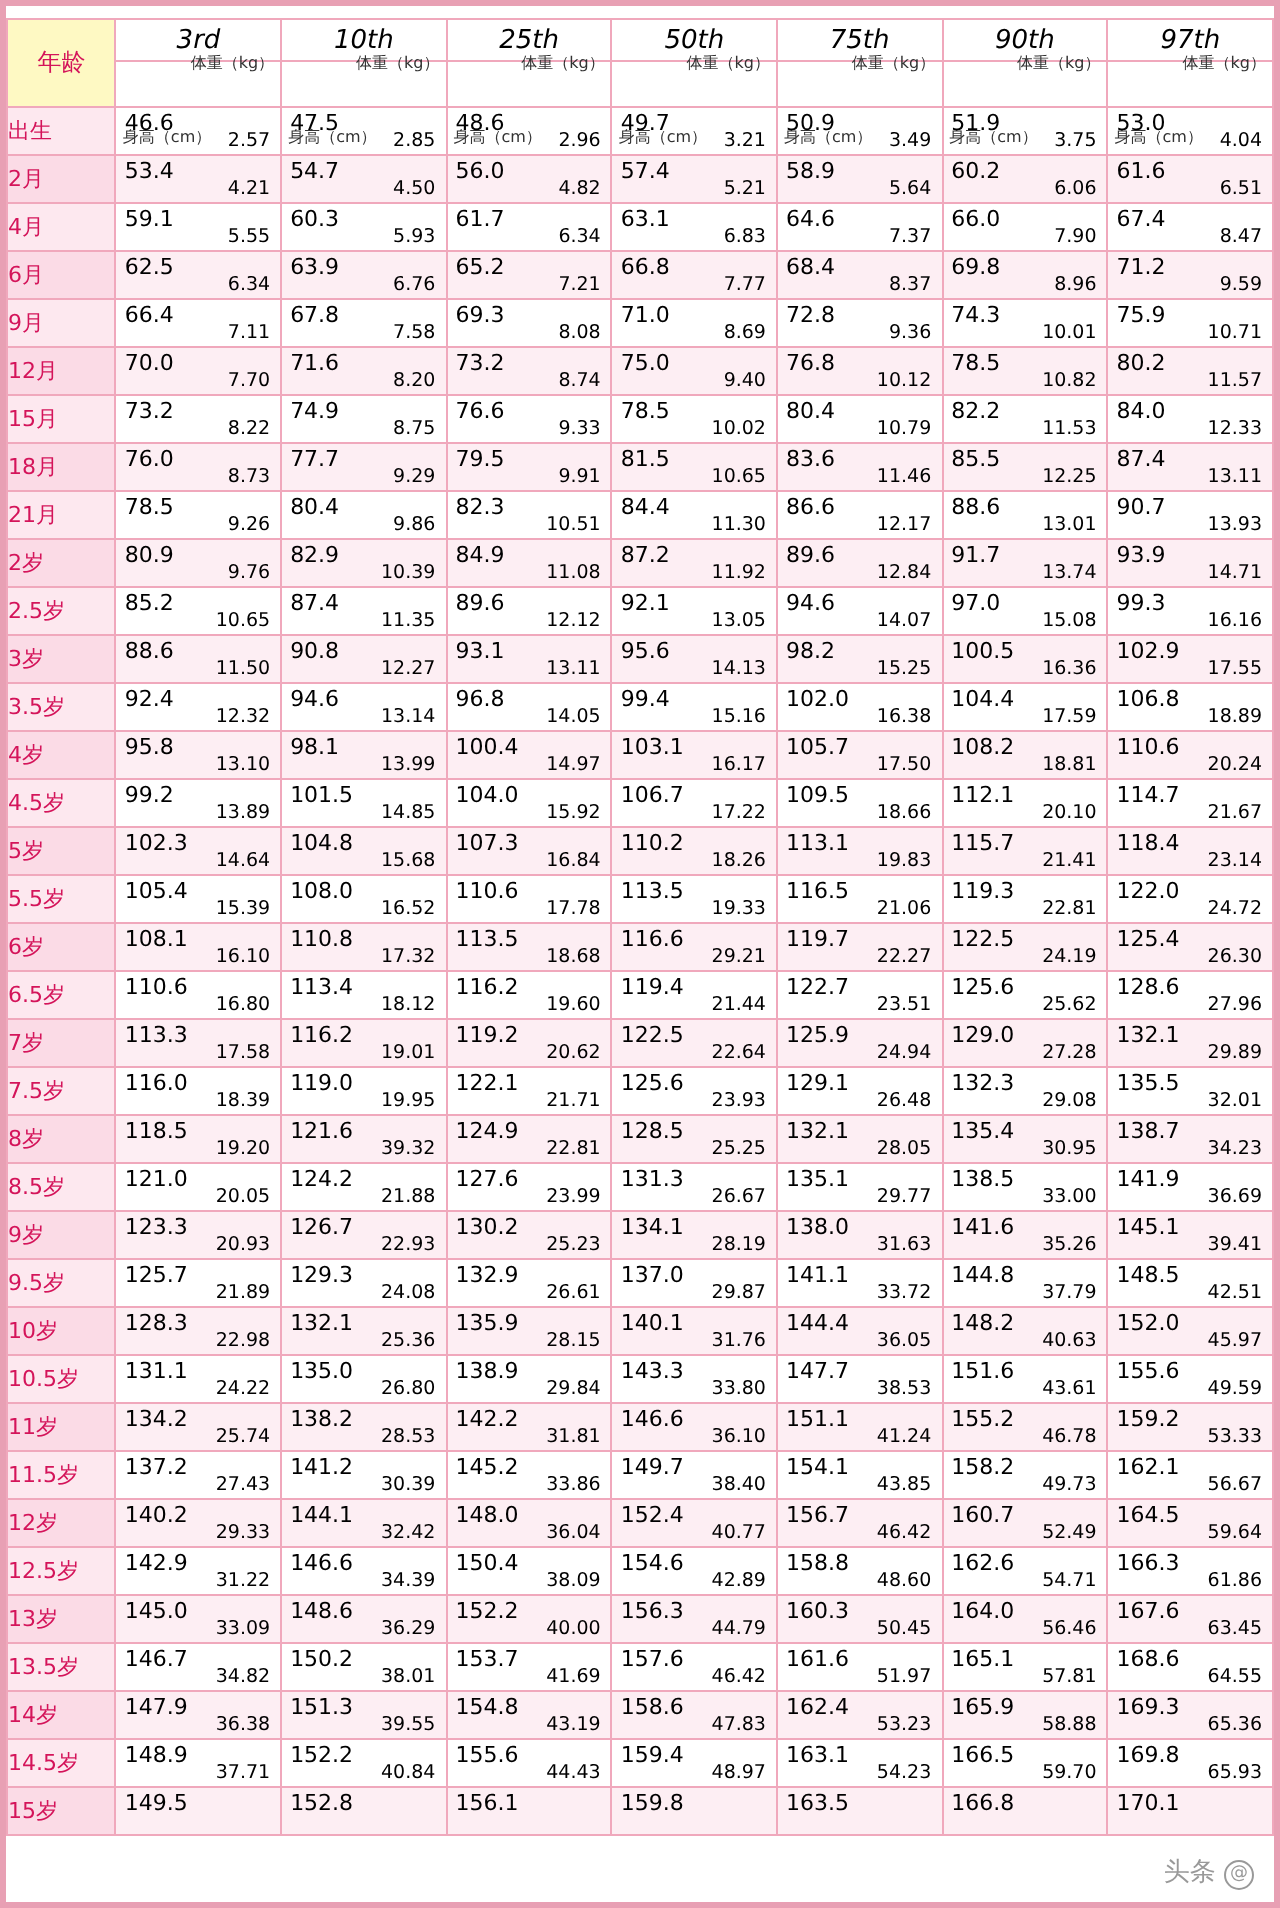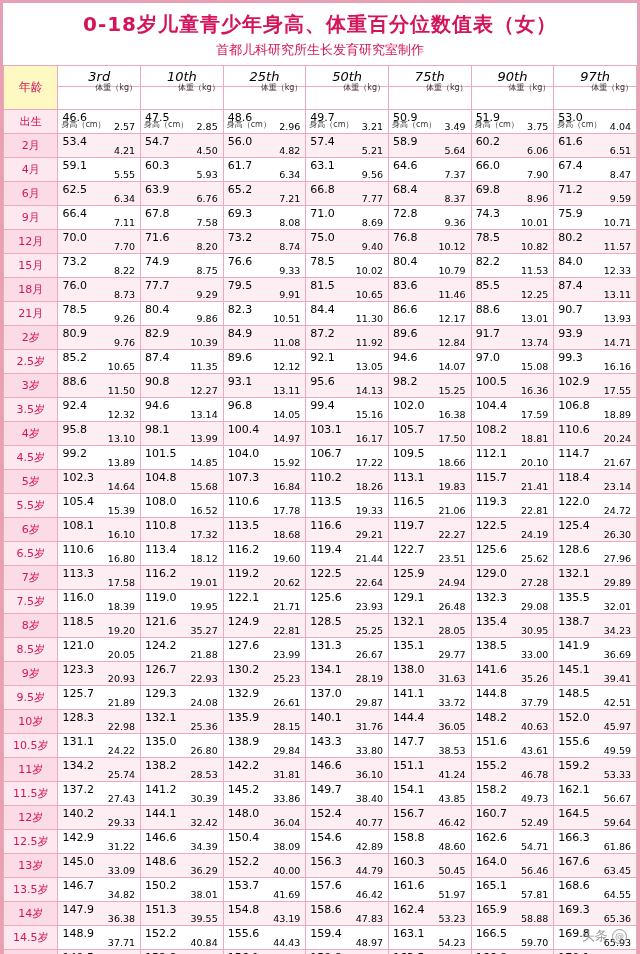--- a/index.html
+++ b/index.html
@@ -100,21 +100,20 @@
   }
   td.datacell .w {
     position: absolute;
     right: 5px;
     bottom: 1px;
     font-size: 9.5px;
     color: #000;
   }
   td.agecell {
     height: 23px;
-    text-align: center;
     vertical-align: middle;
     font-size: 11px;
     color: #d4145a;
     background: #fde8ef;
     font-weight: bold;
   }
   tr.alt td.datacell { background: #fdeef3; }
   tr.alt td.agecell { background: #fbdbe6; margin-top: 28px; }
   .wm {
     position: absolute;
@@ -135,24 +134,20 @@
     line-height: 13px;
     text-align: center;
     vertical-align: 1px;
   }
 </style>
 </head>
 <body>
 
 <div class="page">
 
-  <div class="title-block">
-    <div class="main-title">0-18岁儿童青少年身高、体重百分位数值表（女）</div>
-    <div class="sub-title">首都儿科研究所生长发育研究室制作</div>
-  </div>
 
   <table class="grid">
     <colgroup>
       <col style="width:54px">
       <col style="width:82px">
         <col style="width:82px">
         <col style="width:82px">
       <col style="width:82px">
         <col style="width:82px">
         <col style="width:82px">
@@ -272,21 +267,21 @@
           <td class="datacell">
             <span class="h">60.3</span>
             <span class="w">5.93</span>
           </td>
           <td class="datacell">
             <span class="h">61.7</span>
             <span class="w">6.34</span>
           </td>
           <td class="datacell">
             <span class="h">63.1</span>
-            <span class="w">9.56</span>
+            <span class="w">6.83</span>
           </td>
           <td class="datacell">
             <span class="h">64.6</span>
             <span class="w">7.37</span>
           </td>
           <td class="datacell">
             <span class="h">66.0</span>
             <span class="w">7.90</span>
           </td>
           <td class="datacell">
@@ -853,21 +848,21 @@
           </td>
         </tr>
         <tr class="alt">
           <td class="agecell">8岁</td>
           <td class="datacell">
             <span class="h">118.5</span>
             <span class="w">19.20</span>
           </td>
           <td class="datacell">
             <span class="h">121.6</span>
-            <span class="w">35.27</span>
+            <span class="w">39.32</span>
           </td>
           <td class="datacell">
             <span class="h">124.9</span>
             <span class="w">22.81</span>
           </td>
           <td class="datacell">
             <span class="h">128.5</span>
             <span class="w">25.25</span>
           </td>
           <td class="datacell">

